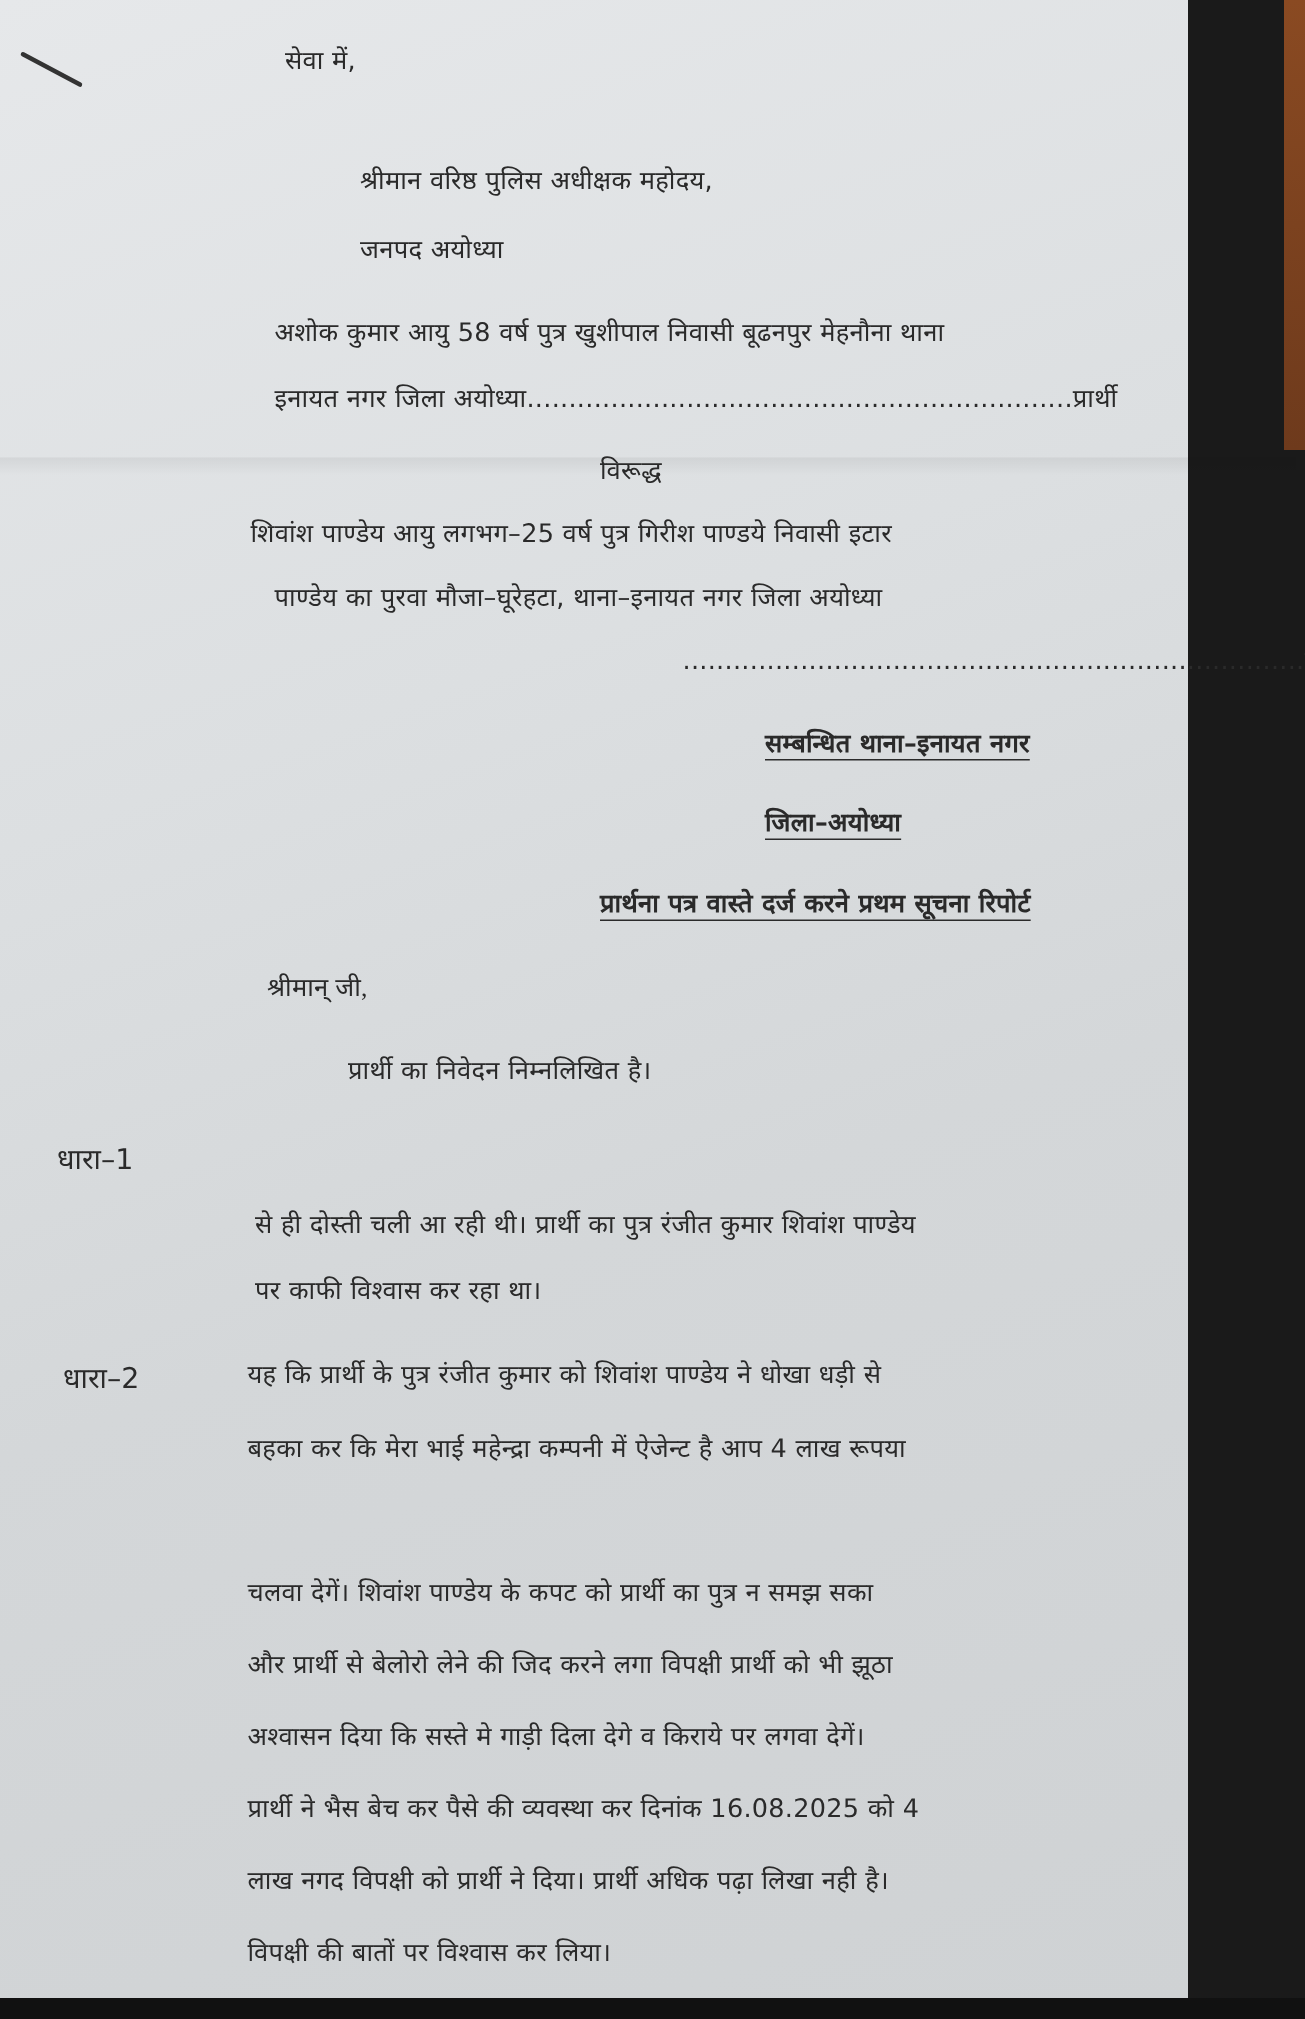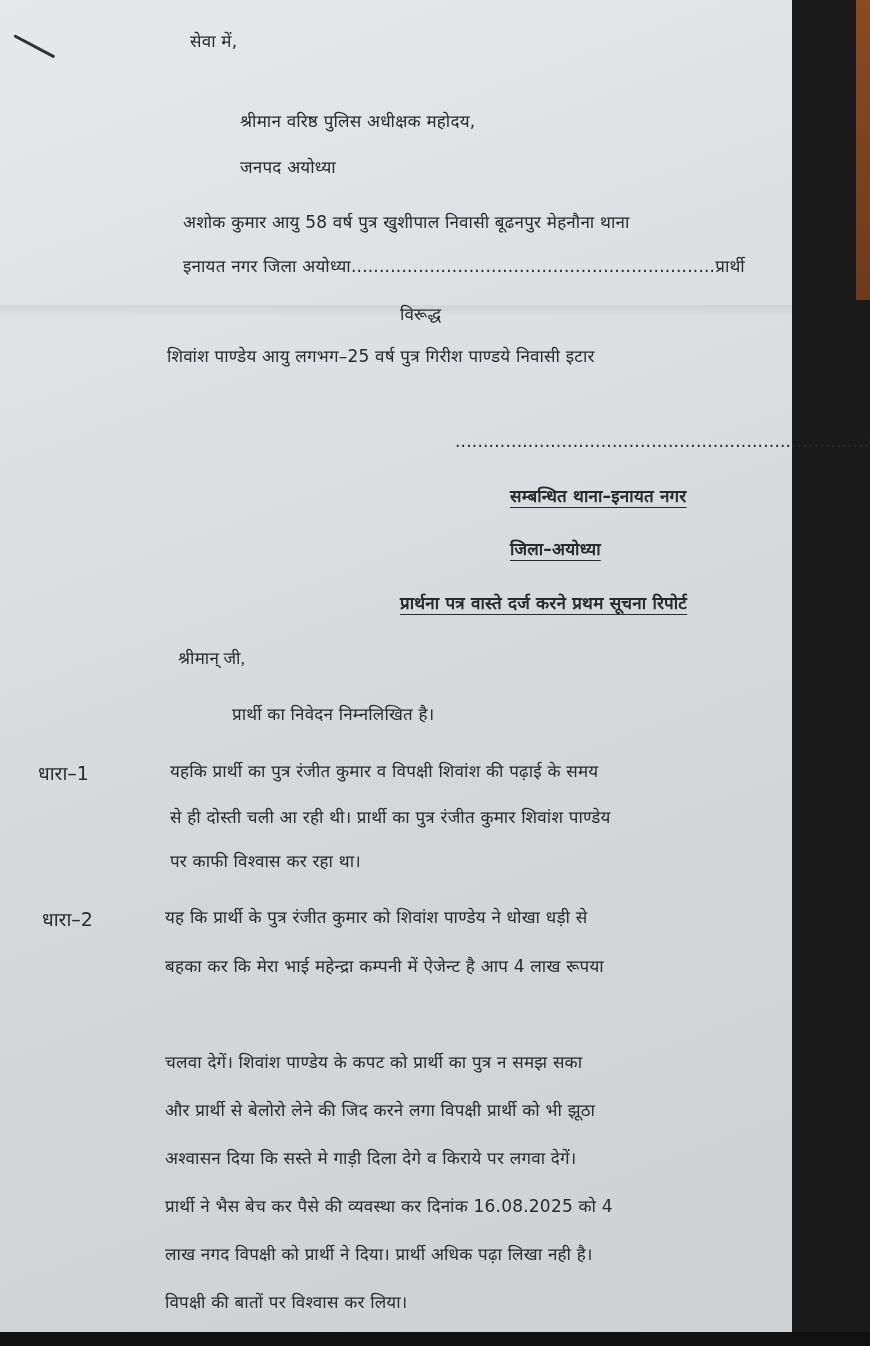--- a/index.html
+++ b/index.html
@@ -44,31 +44,31 @@
   <div class="t" style="left:190px;top:30px;">सेवा में,</div>
   <div class="t" style="left:240px;top:110px;">श्रीमान वरिष्ठ पुलिस अधीक्षक महोदय,</div>
   <div class="t" style="left:240px;top:156px;">जनपद अयोध्या</div>
 
   <div class="t" style="left:183px;top:211px;">अशोक कुमार आयु 58 वर्ष पुत्र खुशीपाल निवासी बूढनपुर मेहनौना थाना</div>
   <div class="t" style="left:183px;top:255px;">इनायत नगर जिला अयोध्या.................................................................प्रार्थी</div>
 
   <div class="t" style="left:400px;top:303px;">विरूद्ध</div>
 
   <div class="t" style="left:167px;top:345px;">शिवांश पाण्डेय आयु लगभग–25 वर्ष पुत्र गिरीश पाण्डये निवासी इटार</div>
+  <div class="t" style="left:183px;top:388px;">पाण्डेय का पुरवा मौजा–घूरेहटा, थाना–इनायत नगर जिला अयोध्या</div>
   <div class="t" style="left:455px;top:430px;">..........................................................................विपक्षी</div>
 
   <div class="t u" style="left:510px;top:485px;font-weight:bold;">सम्बन्धित थाना–इनायत नगर</div>
   <div class="t u" style="left:510px;top:538px;font-weight:bold;">जिला–अयोध्या</div>
   <div class="t u" style="left:400px;top:592px;font-weight:bold;">प्रार्थना पत्र वास्ते दर्ज करने प्रथम सूचना रिपोर्ट</div>
 
   <div class="t" style="left:178px;top:648px;font-family:Liberation Serif, serif;">श्रीमान् जी,</div>
   <div class="t" style="left:232px;top:703px;">प्रार्थी का निवेदन निम्नलिखित है।</div>
 
   <div class="lbl" style="left:38px;top:762px;">धारा–1</div>
-  <div class="t" style="left:170px;top:760px;">यहकि प्रार्थी का पुत्र रंजीत कुमार व विपक्षी शिवांश की पढ़ाई के समय</div>
   <div class="t" style="left:170px;top:806px;">से ही दोस्ती चली आ रही थी। प्रार्थी का पुत्र रंजीत कुमार शिवांश पाण्डेय</div>
   <div class="t" style="left:170px;top:850px;">पर काफी विश्वास कर रहा था।</div>
 
   <div class="lbl" style="left:42px;top:908px;">धारा–2</div>
   <div class="t" style="left:165px;top:906px;">यह कि प्रार्थी के पुत्र रंजीत कुमार को शिवांश पाण्डेय ने धोखा धड़ी से</div>
   <div class="t" style="left:165px;top:955px;">बहका कर कि मेरा भाई महेन्द्रा कम्पनी में ऐजेन्ट है आप 4 लाख रूपया</div>
   <div class="t" style="left:165px;top:1051px;">चलवा देगें। शिवांश पाण्डेय के कपट को प्रार्थी का पुत्र न समझ सका</div>
   <div class="t" style="left:165px;top:1099px;">और प्रार्थी से बेलोरो लेने की जिद करने लगा विपक्षी प्रार्थी को भी झूठा</div>
   <div class="t" style="left:165px;top:1147px;">अश्वासन दिया कि सस्ते मे गाड़ी दिला देगे व किराये पर लगवा देगें।</div>
   <div class="t" style="left:165px;top:1195px;">प्रार्थी ने भैस बेच कर पैसे की व्यवस्था कर दिनांक 16.08.2025 को 4</div>

